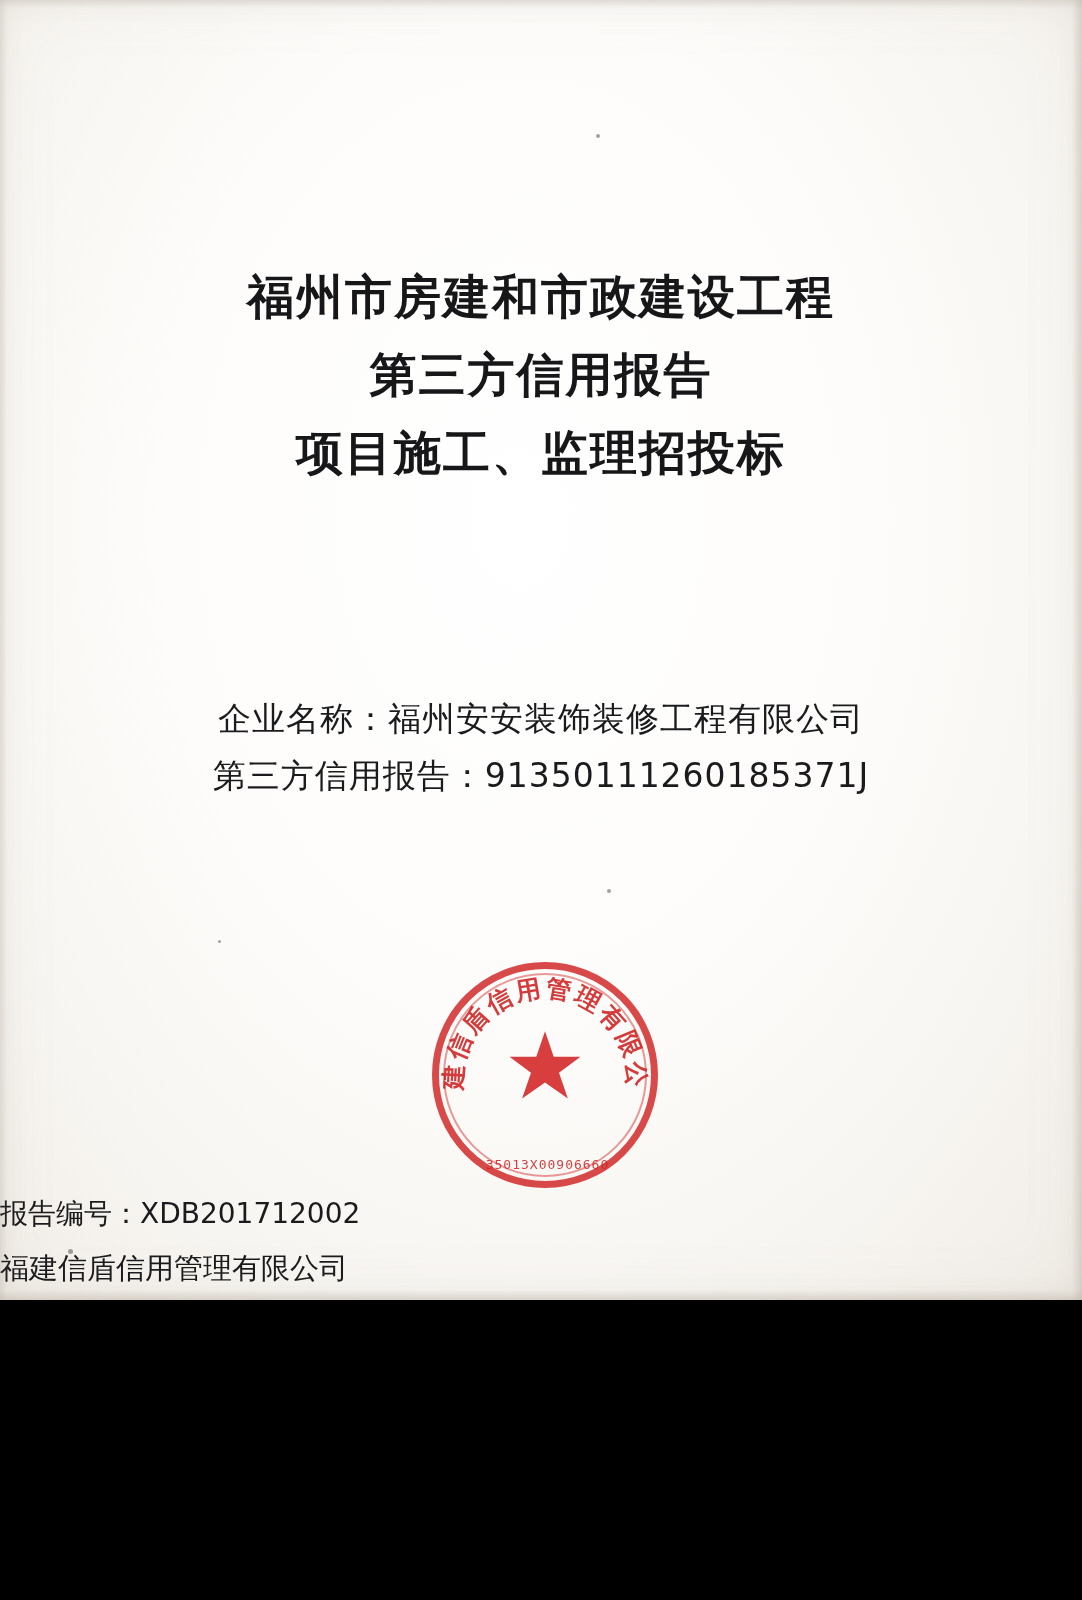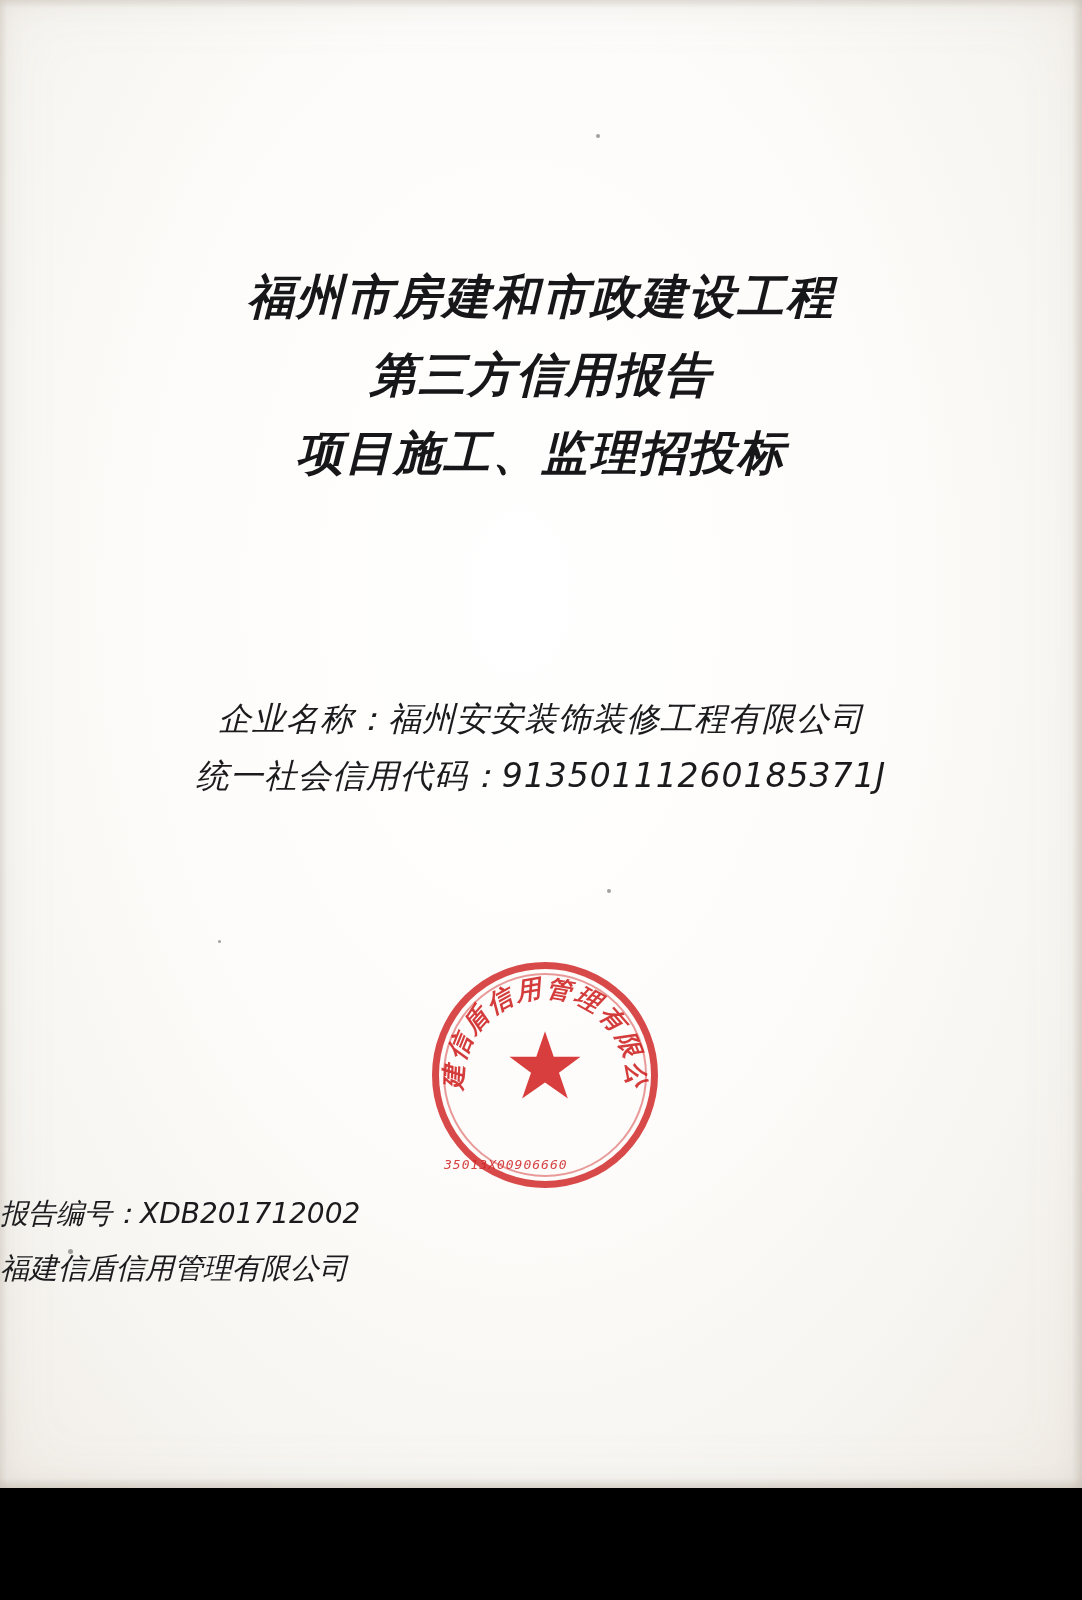--- a/index.html
+++ b/index.html
@@ -9,25 +9,24 @@
   }
   body {
     width: 1082px;
     height: 1600px;
     overflow: hidden;
     font-family: "DejaVu Sans", "Liberation Sans", sans-serif;
   }
   .page {
     position: relative;
     width: 1082px;
-    height: 1488px;
+    height: 1300px;
     background: #fdba74;
     box-sizing: border-box;
     overflow: hidden;
-    font-style: italic;
   }
   
   .paper {
     position: absolute;
     inset: 0;
     background:
       radial-gradient(ellipse at 48% 40%, #ffffff 0%, #fdfcfa 45%, #f7f5f1 75%, #f0ece6 100%);
   }
   .edge-shadow {
     position: absolute;
@@ -134,22 +133,23 @@
   }
   .seal-arc-text svg { width: 100%; height: 100%; display:block; }
   .seal-arc-text text {
     fill: #cf2222;
     opacity: .88;
     font-family: "DejaVu Sans", "Liberation Sans", sans-serif;
     font-weight: 700;
   }
   .seal-code {
     position: absolute;
-    left: 12px; right: 0;
+    left: 5px; right: 0;
     bottom: 16px;
+    text-align: center;
     font-size: 13px;
     letter-spacing: 1px;
     color: #cf2222;
     opacity: .85;
     font-family: "DejaVu Sans Mono", monospace;
   }
 
   .footer-block {
     position: absolute;
     top: 1186px;
@@ -189,21 +189,21 @@
   <div class="speck" style="left:218px; top:940px; width:3px; height:3px;"></div>
 
   <div class="title-block">
     <div class="title-line">福州市房建和市政建设工程</div>
     <div class="title-line">第三方信用报告</div>
     <div class="title-line">项目施工、监理招投标</div>
   </div>
 
   <div class="company-block">
     <div class="company-line">企业名称：福州安安装饰装修工程有限公司</div>
-    <div class="company-line">统一社会信用代码：91350111260185371J</div>
+    <div class="company-line">第三方信用报告：91350111260185371J</div>
   </div>
 
   <div class="seal">
     <div class="seal-ring"></div>
     <div class="seal-ring inner"></div>
     <div class="seal-arc-text">
       <svg viewBox="0 0 226 226" aria-hidden="true">
         <defs>
           <path id="arcTop" d="M 30 118 A 83 83 0 1 1 196 118"></path>
         </defs>

